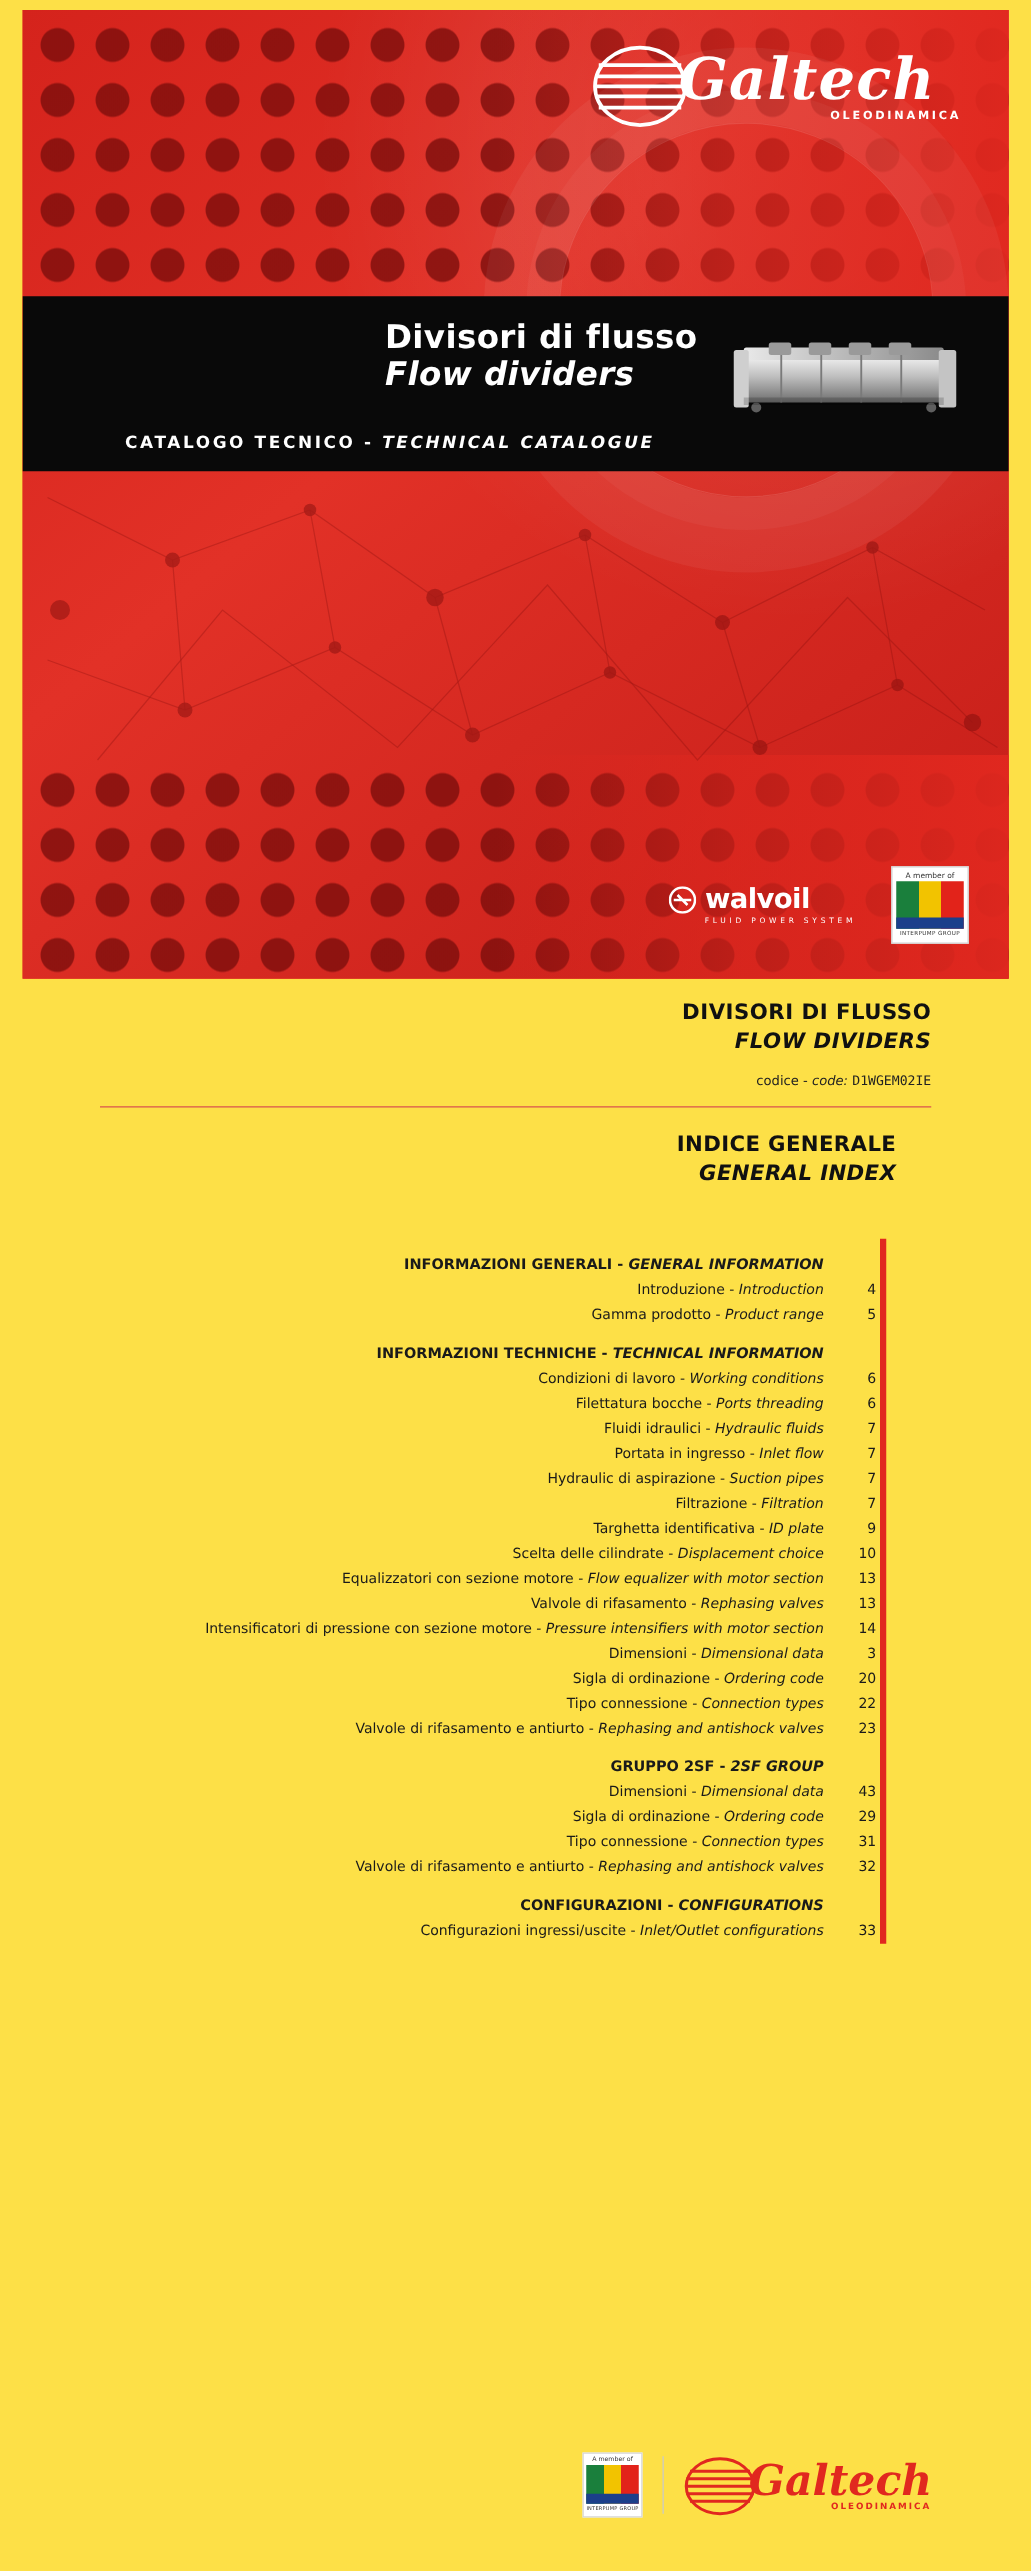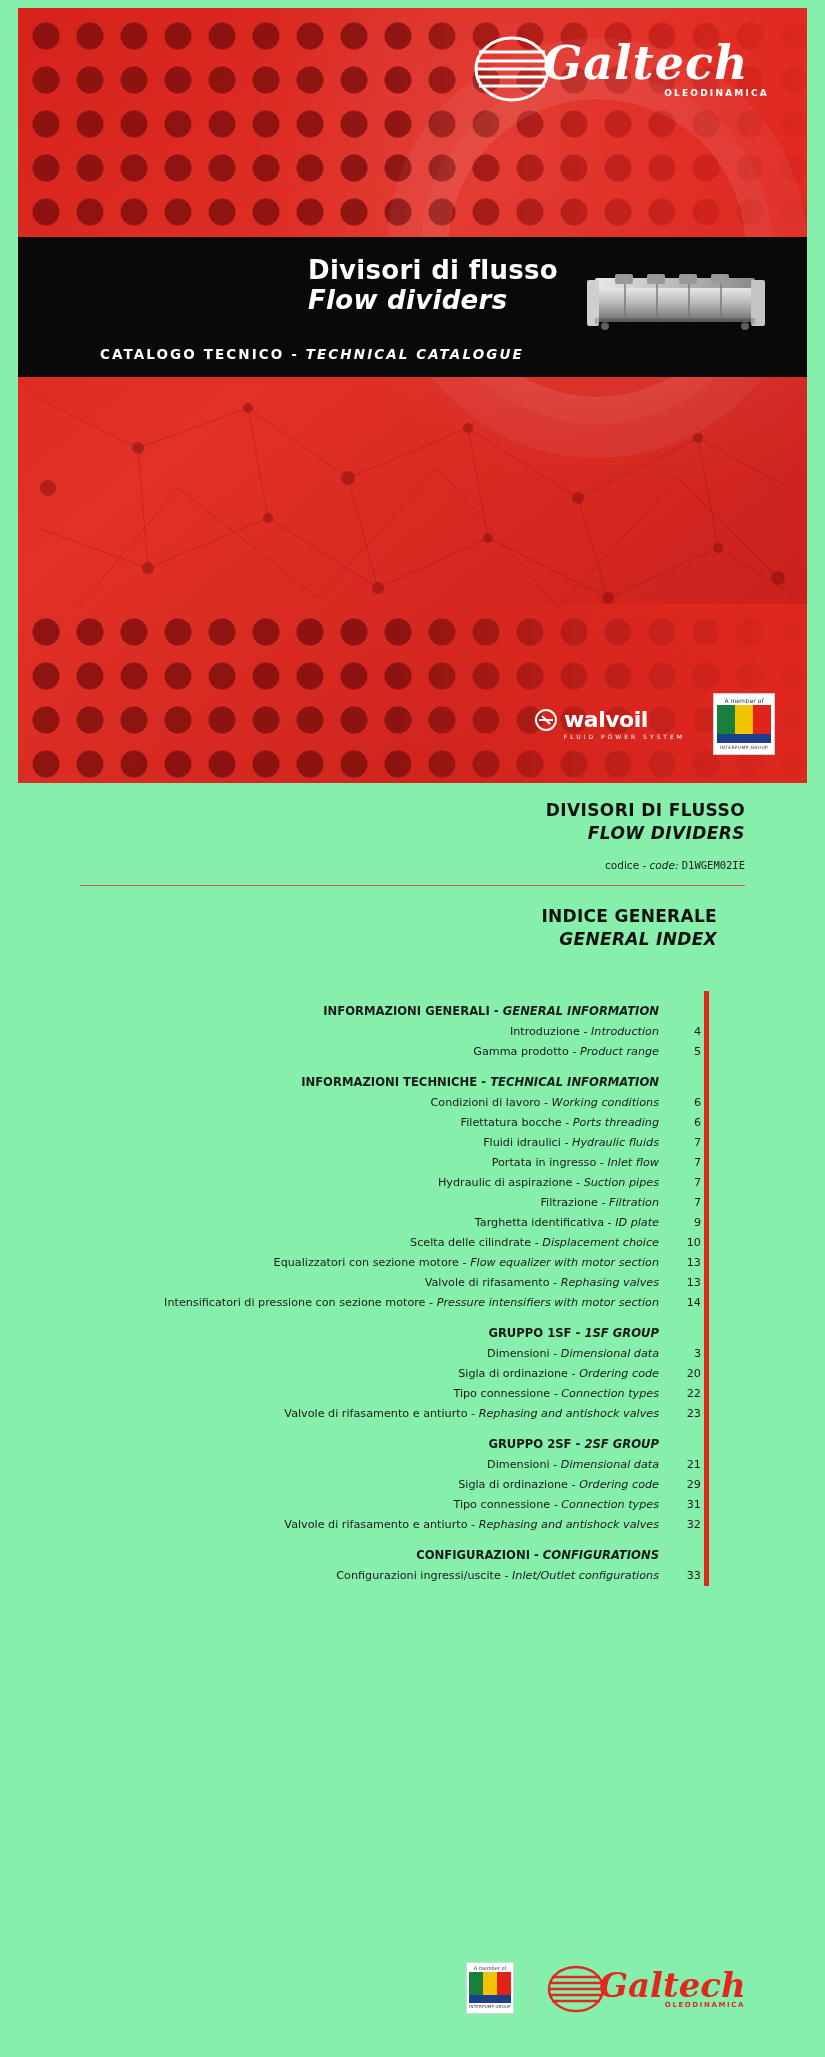--- a/index.html
+++ b/index.html
@@ -7,21 +7,21 @@
     margin: 0; padding: 0;
     width: 825px;
     background: #ffffff;
     font-family: "DejaVu Sans", "Liberation Sans", sans-serif;
   }
   .page {
     position: relative;
     width: 825px;
     height: 2057px;
     overflow: hidden;
-    background: #86efac;
+    background: #fde047;
   }
 
   
   .cover {
     position: absolute;
     left: 18px; top: 8px;
     width: 789px; height: 775px;
     background: #e1281f;
     overflow: hidden;
   }
@@ -459,24 +459,20 @@
             <div class="page-no">13</div>
           </div>
           <div class="toc-row">
             <div class="label"><span>Valvole di rifasamento</span><span> - </span><i>Rephasing valves</i></div>
             <div class="page-no">13</div>
           </div>
           <div class="toc-row">
             <div class="label"><span>Intensificatori di pressione con sezione motore</span><span> - </span><i>Pressure intensifiers with motor section</i></div>
             <div class="page-no">14</div>
           </div>
-          <div class="toc-row section">
-            <div class="label"><span>GRUPPO 1SF</span><span> - </span><i>1SF GROUP</i></div>
-            <div class="page-no"></div>
-          </div>
           <div class="toc-row">
             <div class="label"><span>Dimensioni</span><span> - </span><i>Dimensional data</i></div>
             <div class="page-no">3</div>
           </div>
           <div class="toc-row">
             <div class="label"><span>Sigla di ordinazione</span><span> - </span><i>Ordering code</i></div>
             <div class="page-no">20</div>
           </div>
           <div class="toc-row">
             <div class="label"><span>Tipo connessione</span><span> - </span><i>Connection types</i></div>
@@ -485,21 +481,21 @@
           <div class="toc-row">
             <div class="label"><span>Valvole di rifasamento e antiurto</span><span> - </span><i>Rephasing and antishock valves</i></div>
             <div class="page-no">23</div>
           </div>
           <div class="toc-row section">
             <div class="label"><span>GRUPPO 2SF</span><span> - </span><i>2SF GROUP</i></div>
             <div class="page-no"></div>
           </div>
           <div class="toc-row">
             <div class="label"><span>Dimensioni</span><span> - </span><i>Dimensional data</i></div>
-            <div class="page-no">21</div>
+            <div class="page-no">43</div>
           </div>
           <div class="toc-row">
             <div class="label"><span>Sigla di ordinazione</span><span> - </span><i>Ordering code</i></div>
             <div class="page-no">29</div>
           </div>
           <div class="toc-row">
             <div class="label"><span>Tipo connessione</span><span> - </span><i>Connection types</i></div>
             <div class="page-no">31</div>
           </div>
           <div class="toc-row">

